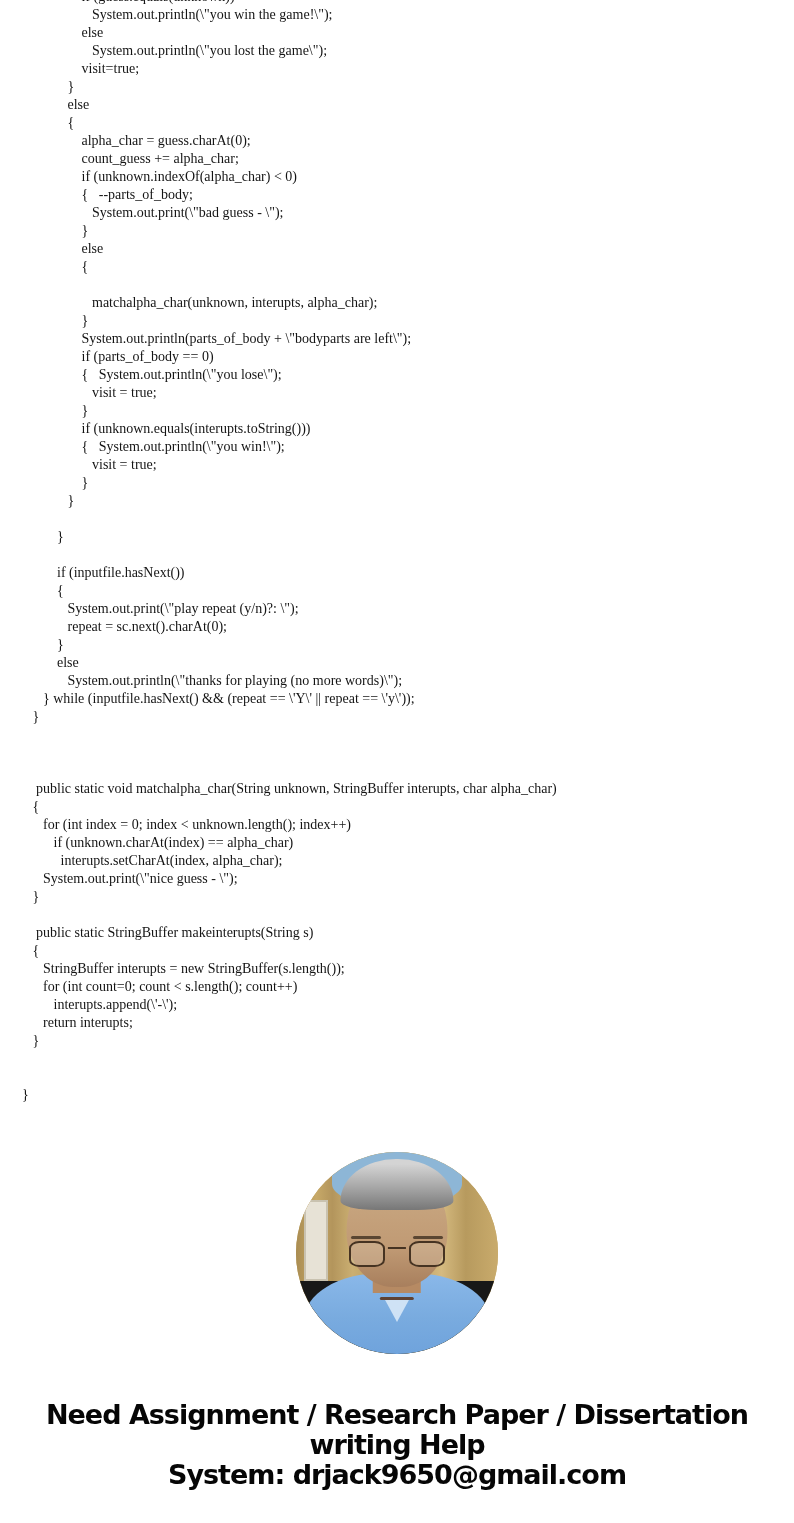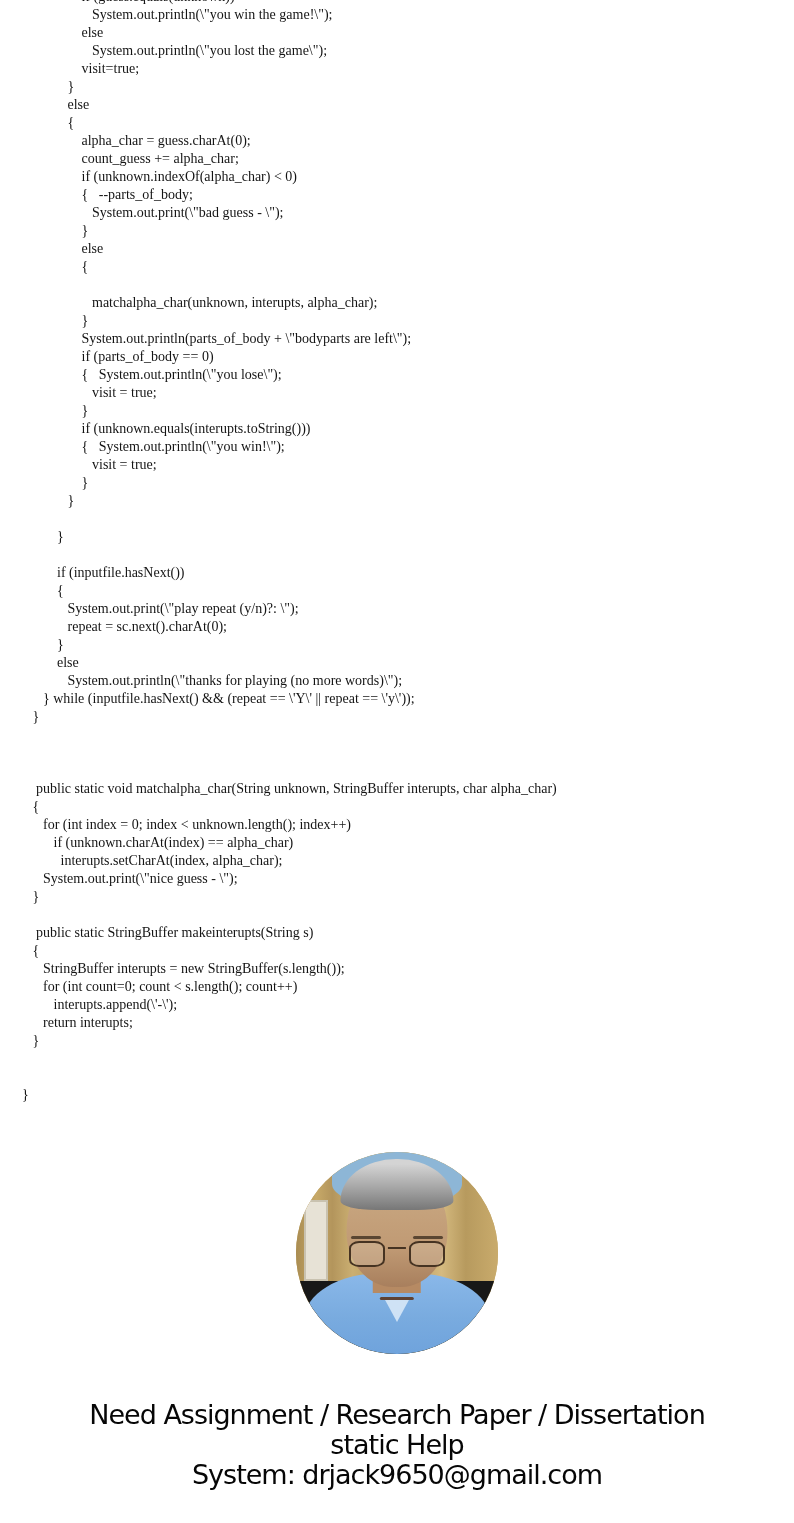--- a/index.html
+++ b/index.html
@@ -101,21 +101,21 @@
   }
   .av-mouth {
     left: 50%; top: 72%; width: 17%; height: 3px;
     transform: translateX(-50%);
     background: #5f4334; border-radius: 2px;
   }
   .footer {
     margin-top: 46px;
     text-align: center;
     font-family: "DejaVu Sans", sans-serif;
-    font-weight: 400;
+    font-weight: 700;
     color: #060606;
   }
   .footer-line {
     font-size: 27px;
     line-height: 30px;
     letter-spacing: -1px;
   }
   .spacer-bottom { height: 28px; }
 </style>
 </head>
@@ -197,17 +197,17 @@
   <div class="av-brow left"></div>
   <div class="av-brow right"></div>
   <div class="av-lens left"></div>
   <div class="av-lens right"></div>
   <div class="av-bridge"></div>
   <div class="av-mouth"></div>
 </div>
 
 <div class="footer">
   <div class="footer-line">Need Assignment / Research Paper / Dissertation</div>
-  <div class="footer-line">static Help</div>
+  <div class="footer-line">writing Help</div>
   <div class="footer-line">System: drjack9650@gmail.com</div>
 </div>
 
 <div class="spacer-bottom"></div>
 
 </body></html>

